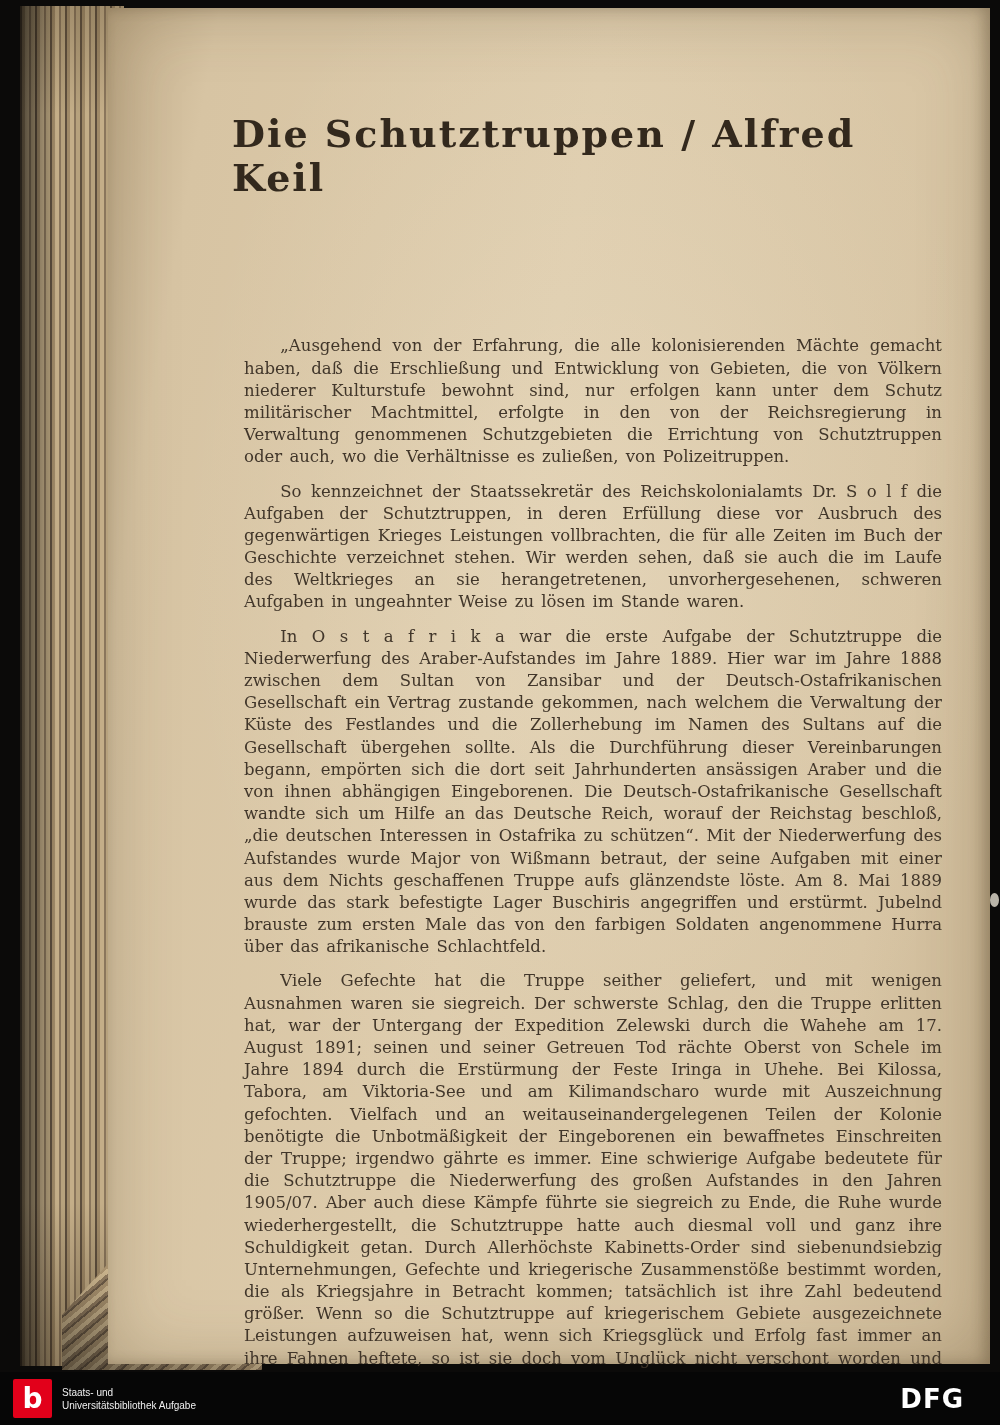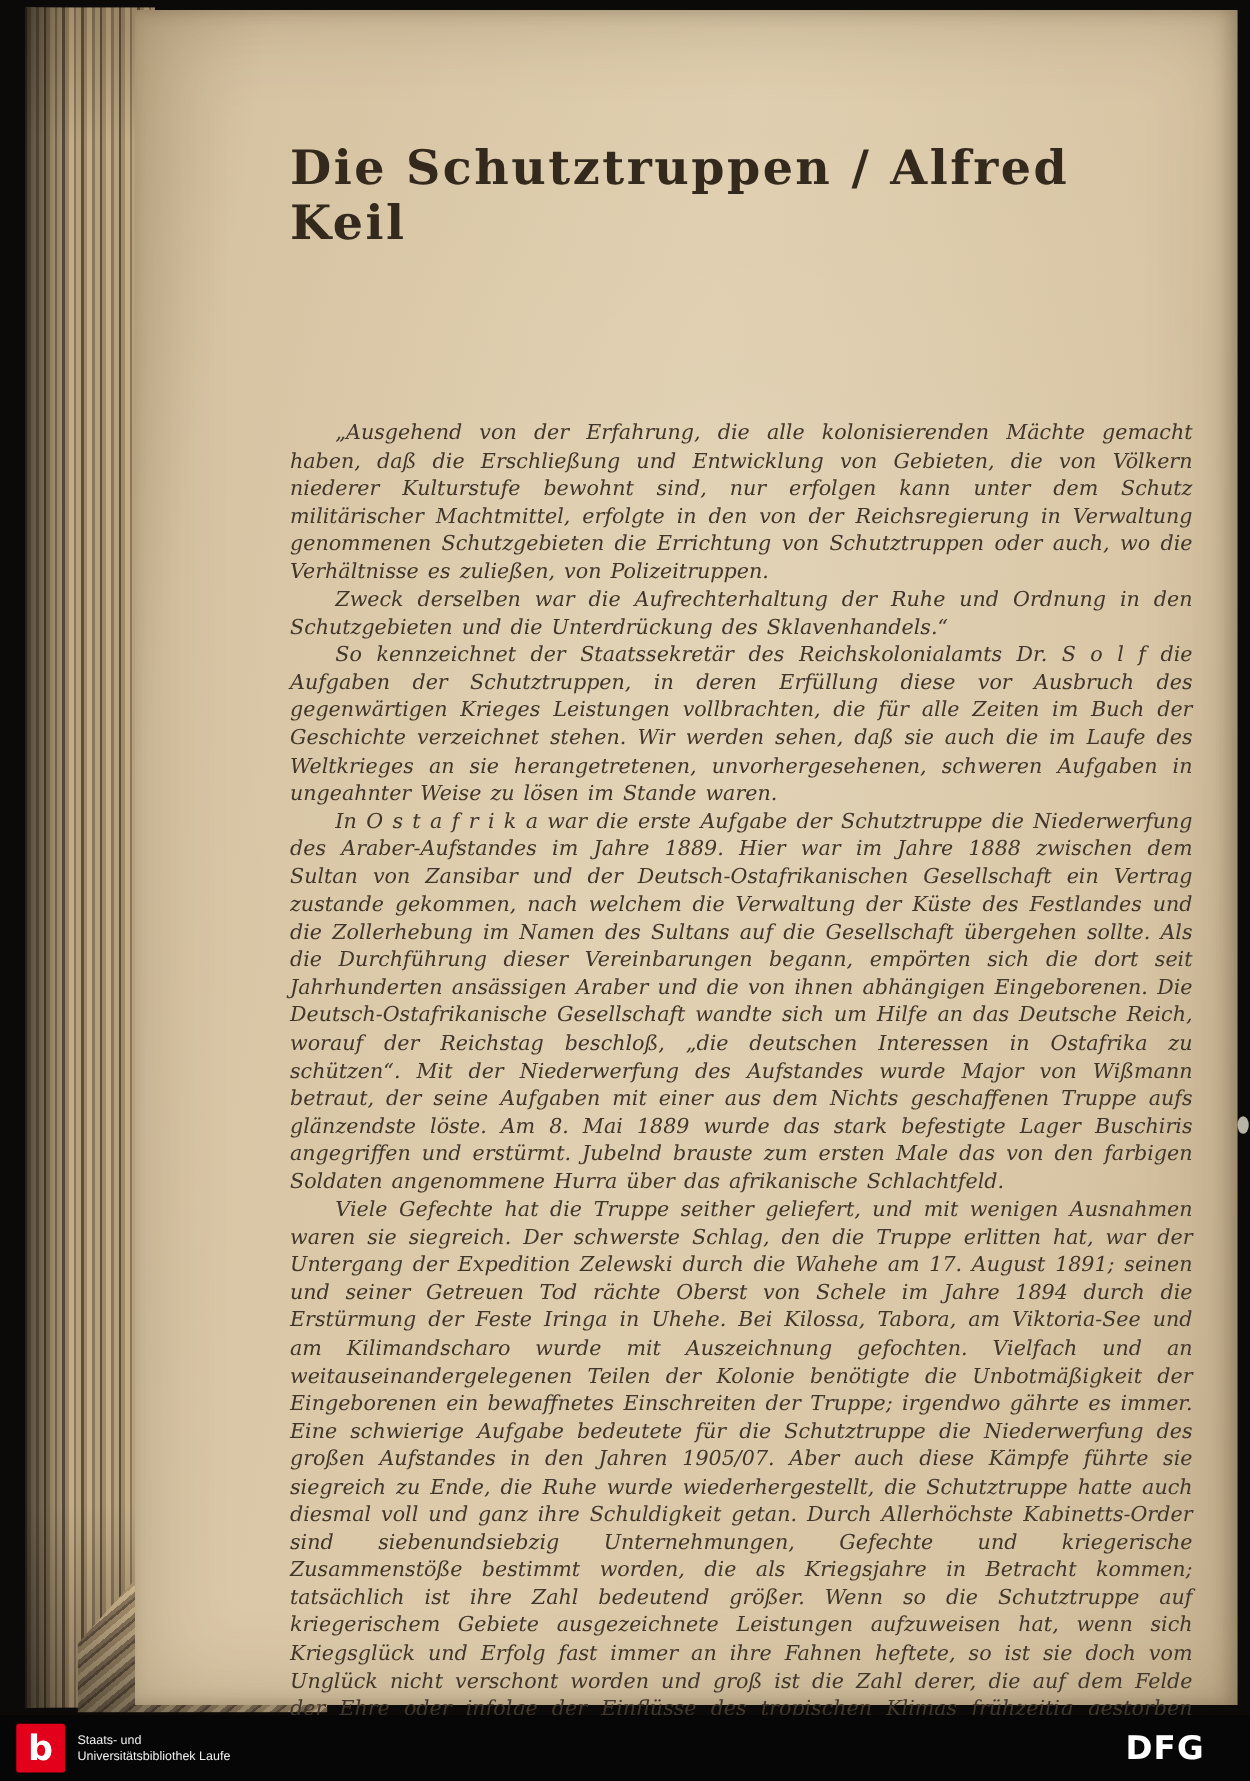--- a/index.html
+++ b/index.html
@@ -66,23 +66,22 @@
     color: #33291d;
   }
   .body-text {
     font-size: 16.5px;
     line-height: 1.345;
     text-align: justify;
     color: #41362a;
     word-spacing: 2px;
   }
   .body-text p {
-    margin: 0;
+    margin: 12px;
     text-indent: 2.2em;
-    font-style: italic;
   }
 
   
   .edge-dot {
     position: absolute;
     right: 1px; top: 893px;
     width: 9px; height: 14px;
     background: #d8d2c4;
     border-radius: 50%;
     opacity: .85;
@@ -136,33 +135,32 @@
 <div class="stage">
 
   <div class="edges-left"></div>
   <div class="edges-bottom"></div>
 
   <div class="page">
     <div class="page-inner">
       <h1 class="doc-title">Die Schutztruppen / Alfred Keil</h1>
       <div class="body-text">
         <p>„Ausgehend von der Erfahrung, die alle kolonisierenden Mächte gemacht haben, daß die Erschließung und Entwicklung von Gebieten, die von Völkern niederer Kulturstufe bewohnt sind, nur erfolgen kann unter dem Schutz militärischer Machtmittel, erfolgte in den von der Reichsregierung in Verwaltung genommenen Schutzgebieten die Errichtung von Schutztruppen oder auch, wo die Verhältnisse es zuließen, von Polizeitruppen.</p>
-        <p>Zweck derselben war die Aufrechterhaltung der Ruhe und Ordnung in den Schutzgebieten und die Unterdrückung des Sklavenhandels.“</p>
         <p>So kennzeichnet der Staatssekretär des Reichskolonialamts Dr. S o l f die Aufgaben der Schutztruppen, in deren Erfüllung diese vor Ausbruch des gegenwärtigen Krieges Leistungen vollbrachten, die für alle Zeiten im Buch der Geschichte verzeichnet stehen. Wir werden sehen, daß sie auch die im Laufe des Weltkrieges an sie herangetretenen, unvorhergesehenen, schweren Aufgaben in ungeahnter Weise zu lösen im Stande waren.</p>
         <p>In O s t a f r i k a war die erste Aufgabe der Schutztruppe die Niederwerfung des Araber-Aufstandes im Jahre 1889. Hier war im Jahre 1888 zwischen dem Sultan von Zansibar und der Deutsch-Ostafrikanischen Gesellschaft ein Vertrag zustande gekommen, nach welchem die Verwaltung der Küste des Festlandes und die Zollerhebung im Namen des Sultans auf die Gesellschaft übergehen sollte. Als die Durchführung dieser Vereinbarungen begann, empörten sich die dort seit Jahrhunderten ansässigen Araber und die von ihnen abhängigen Eingeborenen. Die Deutsch-Ostafrikanische Gesellschaft wandte sich um Hilfe an das Deutsche Reich, worauf der Reichstag beschloß, „die deutschen Interessen in Ostafrika zu schützen“. Mit der Niederwerfung des Aufstandes wurde Major von Wißmann betraut, der seine Aufgaben mit einer aus dem Nichts geschaffenen Truppe aufs glänzendste löste. Am 8. Mai 1889 wurde das stark befestigte Lager Buschiris angegriffen und erstürmt. Jubelnd brauste zum ersten Male das von den farbigen Soldaten angenommene Hurra über das afrikanische Schlachtfeld.</p>
         <p>Viele Gefechte hat die Truppe seither geliefert, und mit wenigen Ausnahmen waren sie siegreich. Der schwerste Schlag, den die Truppe erlitten hat, war der Untergang der Expedition Zelewski durch die Wahehe am 17. August 1891; seinen und seiner Getreuen Tod rächte Oberst von Schele im Jahre 1894 durch die Erstürmung der Feste Iringa in Uhehe. Bei Kilossa, Tabora, am Viktoria-See und am Kilimandscharo wurde mit Auszeichnung gefochten. Vielfach und an weitauseinandergelegenen Teilen der Kolonie benötigte die Unbotmäßigkeit der Eingeborenen ein bewaffnetes Einschreiten der Truppe; irgendwo gährte es immer. Eine schwierige Aufgabe bedeutete für die Schutztruppe die Niederwerfung des großen Aufstandes in den Jahren 1905/07. Aber auch diese Kämpfe führte sie siegreich zu Ende, die Ruhe wurde wiederhergestellt, die Schutztruppe hatte auch diesmal voll und ganz ihre Schuldigkeit getan. Durch Allerhöchste Kabinetts-Order sind siebenundsiebzig Unternehmungen, Gefechte und kriegerische Zusammenstöße bestimmt worden, die als Kriegsjahre in Betracht kommen; tatsächlich ist ihre Zahl bedeutend größer. Wenn so die Schutztruppe auf kriegerischem Gebiete ausgezeichnete Leistungen aufzuweisen hat, wenn sich Kriegsglück und Erfolg fast immer an ihre Fahnen heftete, so ist sie doch vom Unglück nicht verschont worden und groß ist die Zahl derer, die auf dem Felde der Ehre oder infolge der Einflüsse des tropischen Klimas frühzeitig gestorben sind.</p>
         <p>Schwerer, viel schwerer als der ostafrikanischen Schutztruppe ist der s ü d w e s t a f r i - k a n i s c h e n ihre Kulturpionierarbeit gemacht worden. Die erste Aufgabe der im Jahre 1889 unter Hauptmann von Francois nach Südwest entsandten Schutztruppe war, den schon seit Menschenaltern geführten, auf unauslöschlichem Haß beruhenden furchtbaren Kämpfen zwischen zwei großen Rassen, den Herero und Hottentotten, ein Ende zu machen. Drei Jahre lang</p>
       </div>
     </div>
   </div>
 
   <div class="edge-dot"></div>
 
   <div class="footer">
     <div class="logo-b">b</div>
     <div class="lib-name">
       <div>Staats- und</div>
-      <div>Universitätsbibliothek Laufe</div>
+      <div>Universitätsbibliothek Aufgabe</div>
     </div>
     <div class="dfg">DFG</div>
   </div>
 
 </div>
 
 </body></html>

